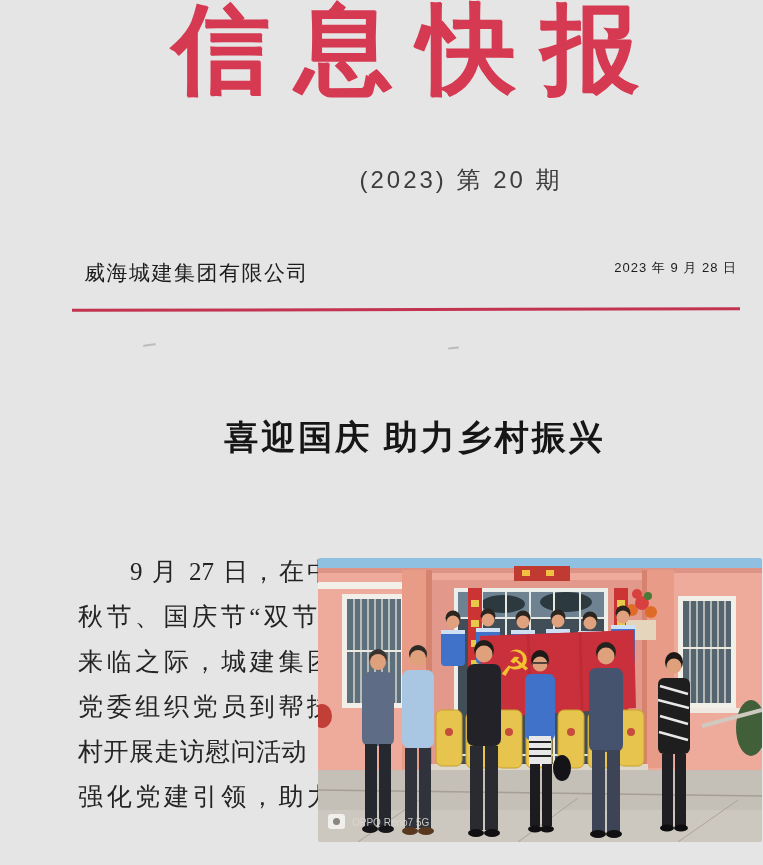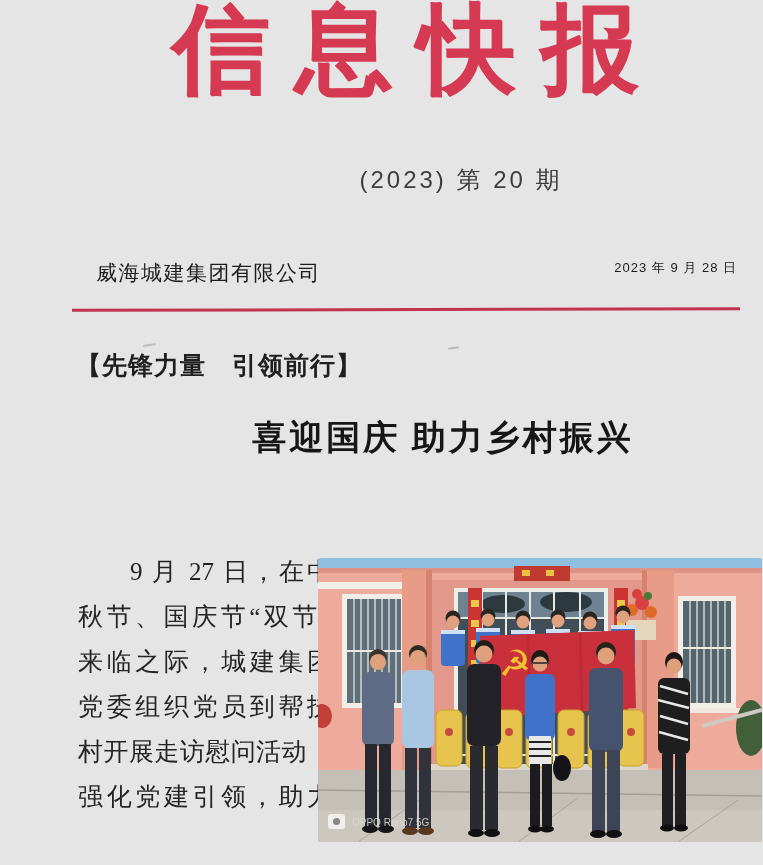--- a/index.html
+++ b/index.html
@@ -14,21 +14,21 @@
     letter-spacing:26px;white-space:nowrap;
     text-shadow:1px 1px 0 #d63a52;
   }
   .issue-line{
     position:absolute;top:164px;left:421px;transform:translateX(-50%);
     font-size:24px;color:#3d3d3d;letter-spacing:3px;white-space:nowrap;
     font-family:"Liberation Sans", sans-serif;
     margin-left:40px;
   }
   .org-name{
-    position:absolute;top:259px;left:96px;font-size:21px;color:#1c1c1c;
+    position:absolute;top:259px;left:84px;font-size:21px;color:#1c1c1c;
     letter-spacing:1.5px;font-family:"Liberation Sans", sans-serif;
   }
   .pub-date{
     position:absolute;top:259px;right:26px;font-size:13px;color:#1c1c1c;
     letter-spacing:1px;font-family:"Liberation Sans", sans-serif;
   }
   .divider{
     position:absolute;left:72px;top:308px;width:668px;height:3px;
     background:#c23350;transform:rotate(-0.15deg);
   }
@@ -37,21 +37,20 @@
   .scan-mark.m2{left:448px;top:347px;width:11px;transform:rotate(-6deg);}
   .section-header{
     position:absolute;left:76px;top:349px;font-size:25px;font-weight:bold;
     color:#1f1f1f;letter-spacing:1px;font-family:"Liberation Sans", sans-serif;
     white-space:nowrap;
   }
   .article-title{
     position:absolute;top:415px;left:415px;transform:translateX(-50%);
     font-size:34px;font-weight:bold;color:#161616;letter-spacing:3px;
     white-space:nowrap;
-    margin-left:28px;
   }
   .article-subtitle{
     position:absolute;top:477px;left:400px;transform:translateX(-50%);
     font-size:23px;color:#1b1b1b;letter-spacing:1px;white-space:nowrap;
   }
   .body-text{
     position:absolute;left:78px;top:549px;width:254px;color:#242424;
     font-size:25px;
   }
   .body-text .line{
@@ -74,21 +73,20 @@
 
   <div class="issue-line">(2023) 第 20 期</div>
 
   <div class="org-name">威海城建集团有限公司</div>
   <div class="pub-date">2023 年 9 月 28 日</div>
 
   <div class="divider"></div>
   <div class="scan-mark m1"></div>
   <div class="scan-mark m2"></div>
 
-  <div class="section-header">【先锋力量　引领前行】</div>
 
   <div class="article-title">喜迎国庆 助力乡村振兴</div>
 
   <div class="body-text">
     <div class="line first">9 月 27 日，在中</div>
     <div class="line">秋节、国庆节“双节”</div>
     <div class="line">来临之际，城建集团</div>
     <div class="line">党委组织党员到帮扶</div>
     <div class="line">村开展走访慰问活动，</div>
     <div class="line">强化党建引领，助力</div>

